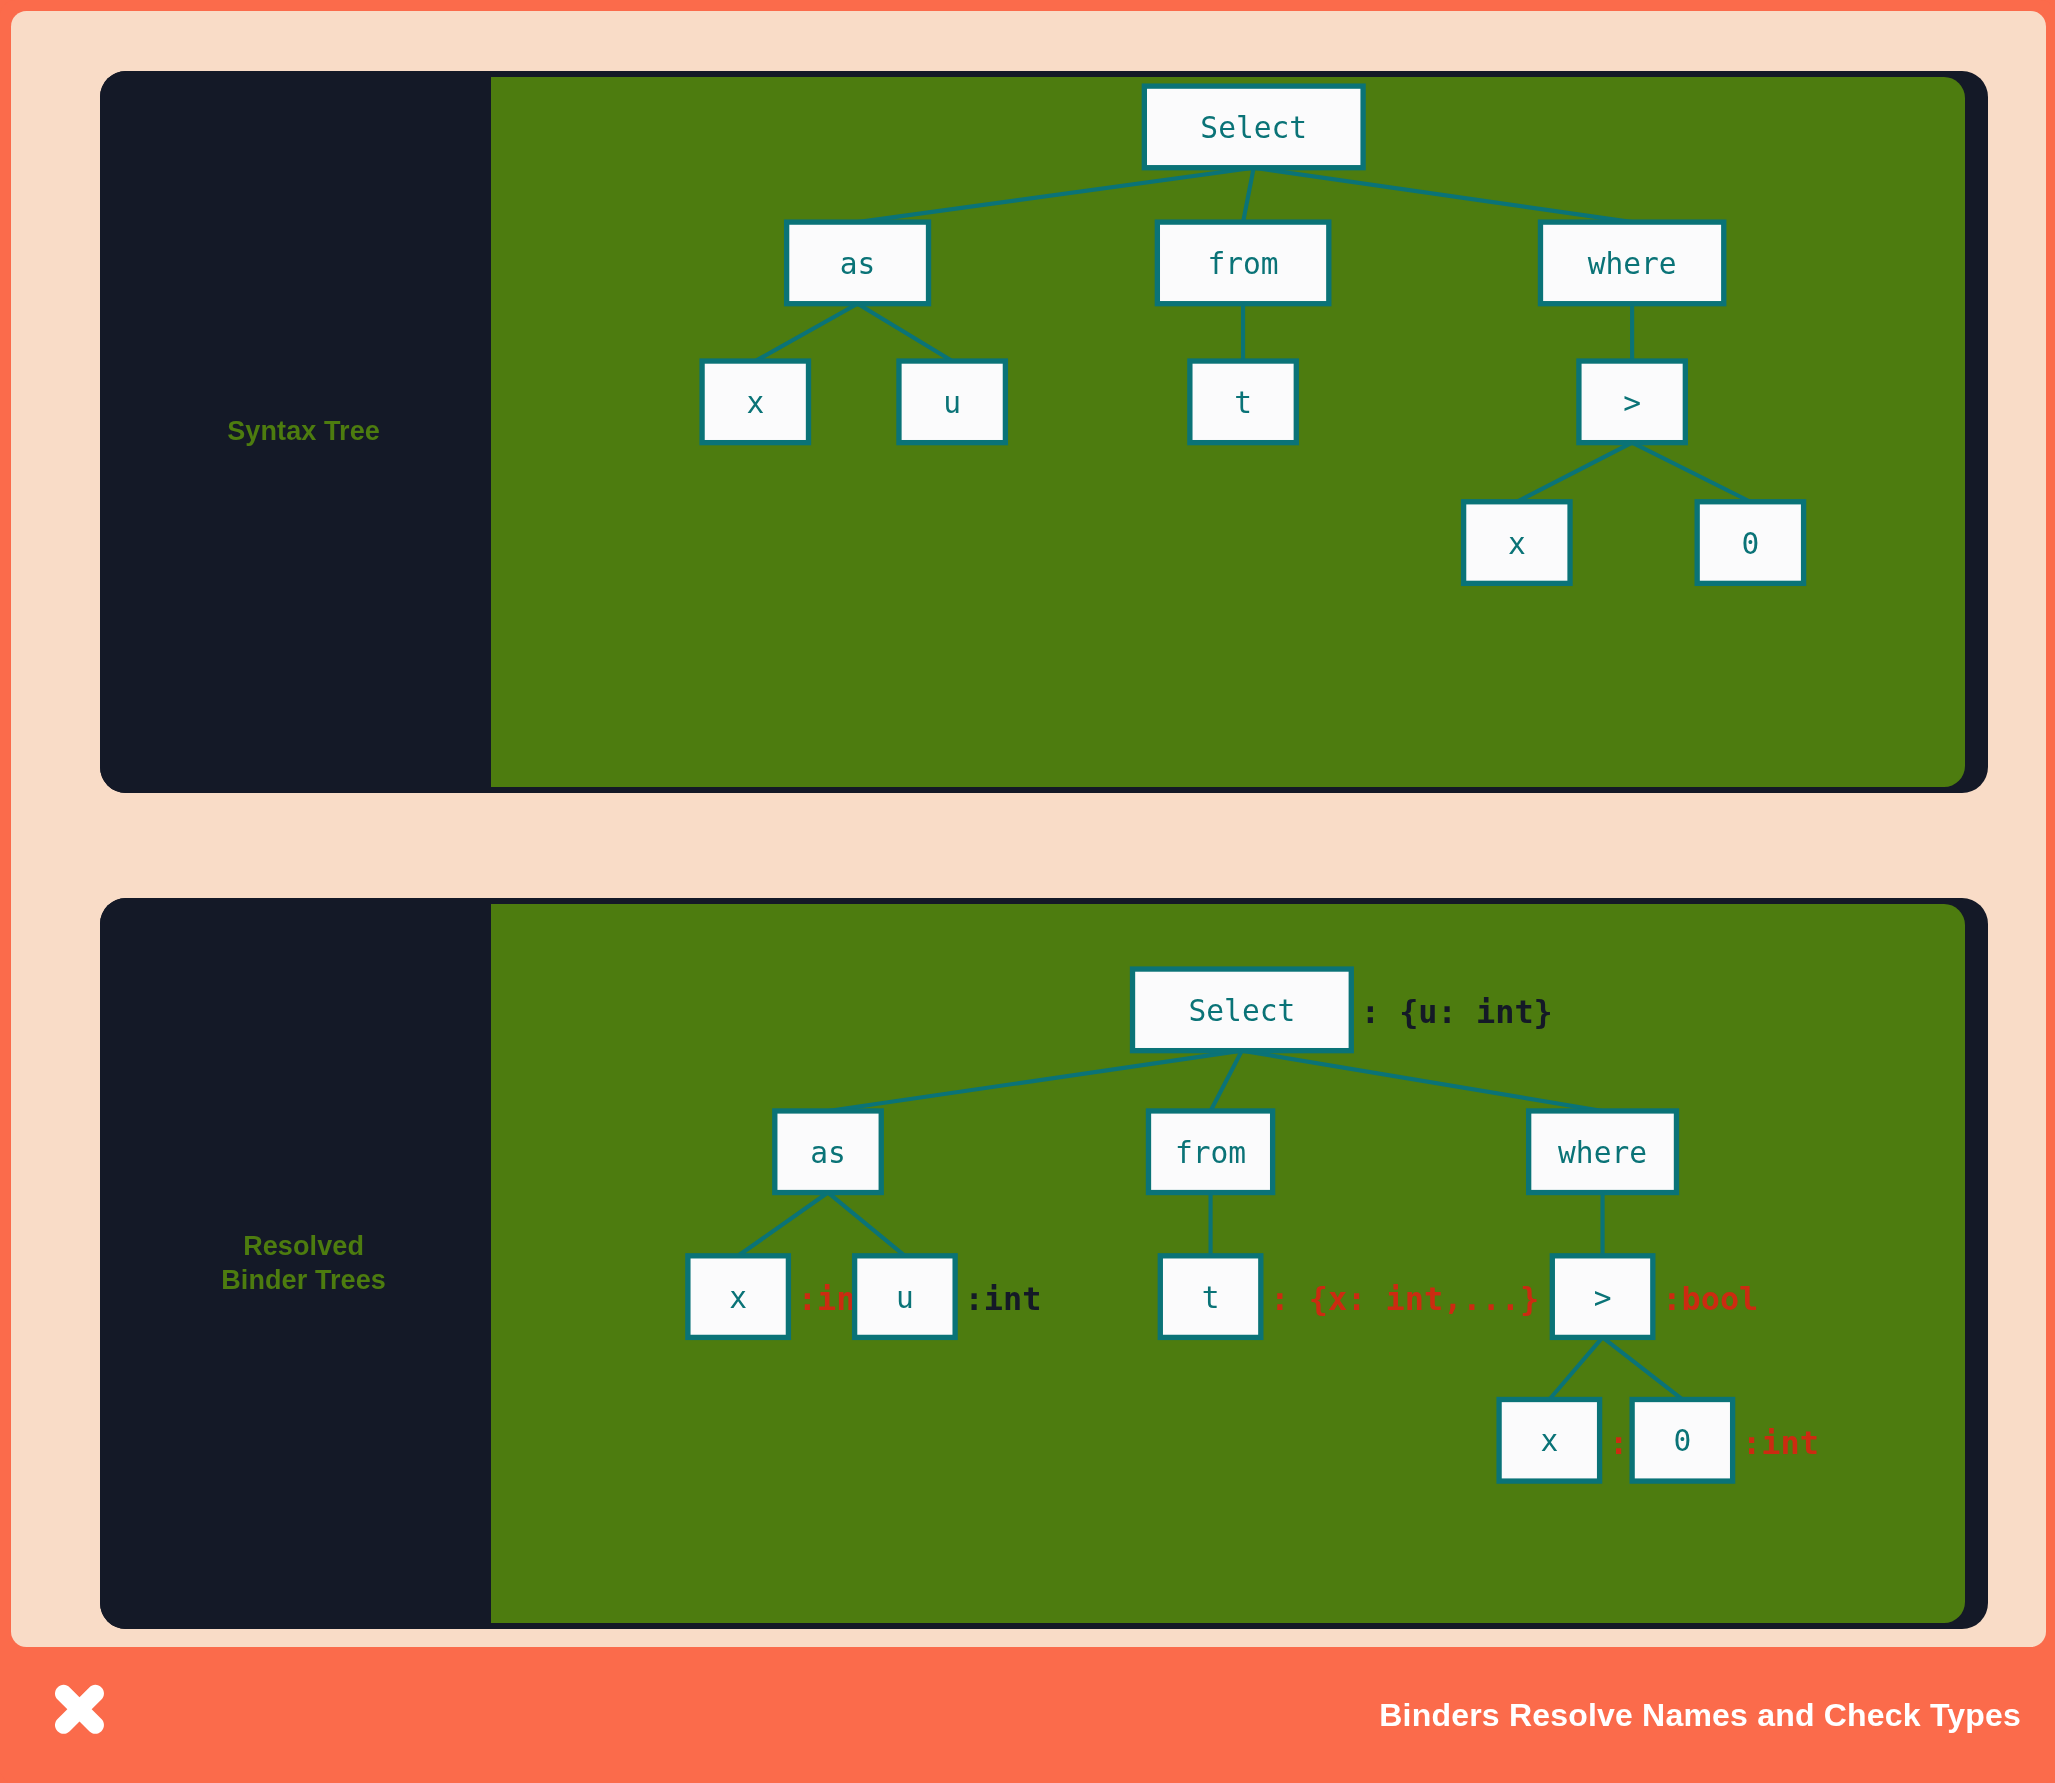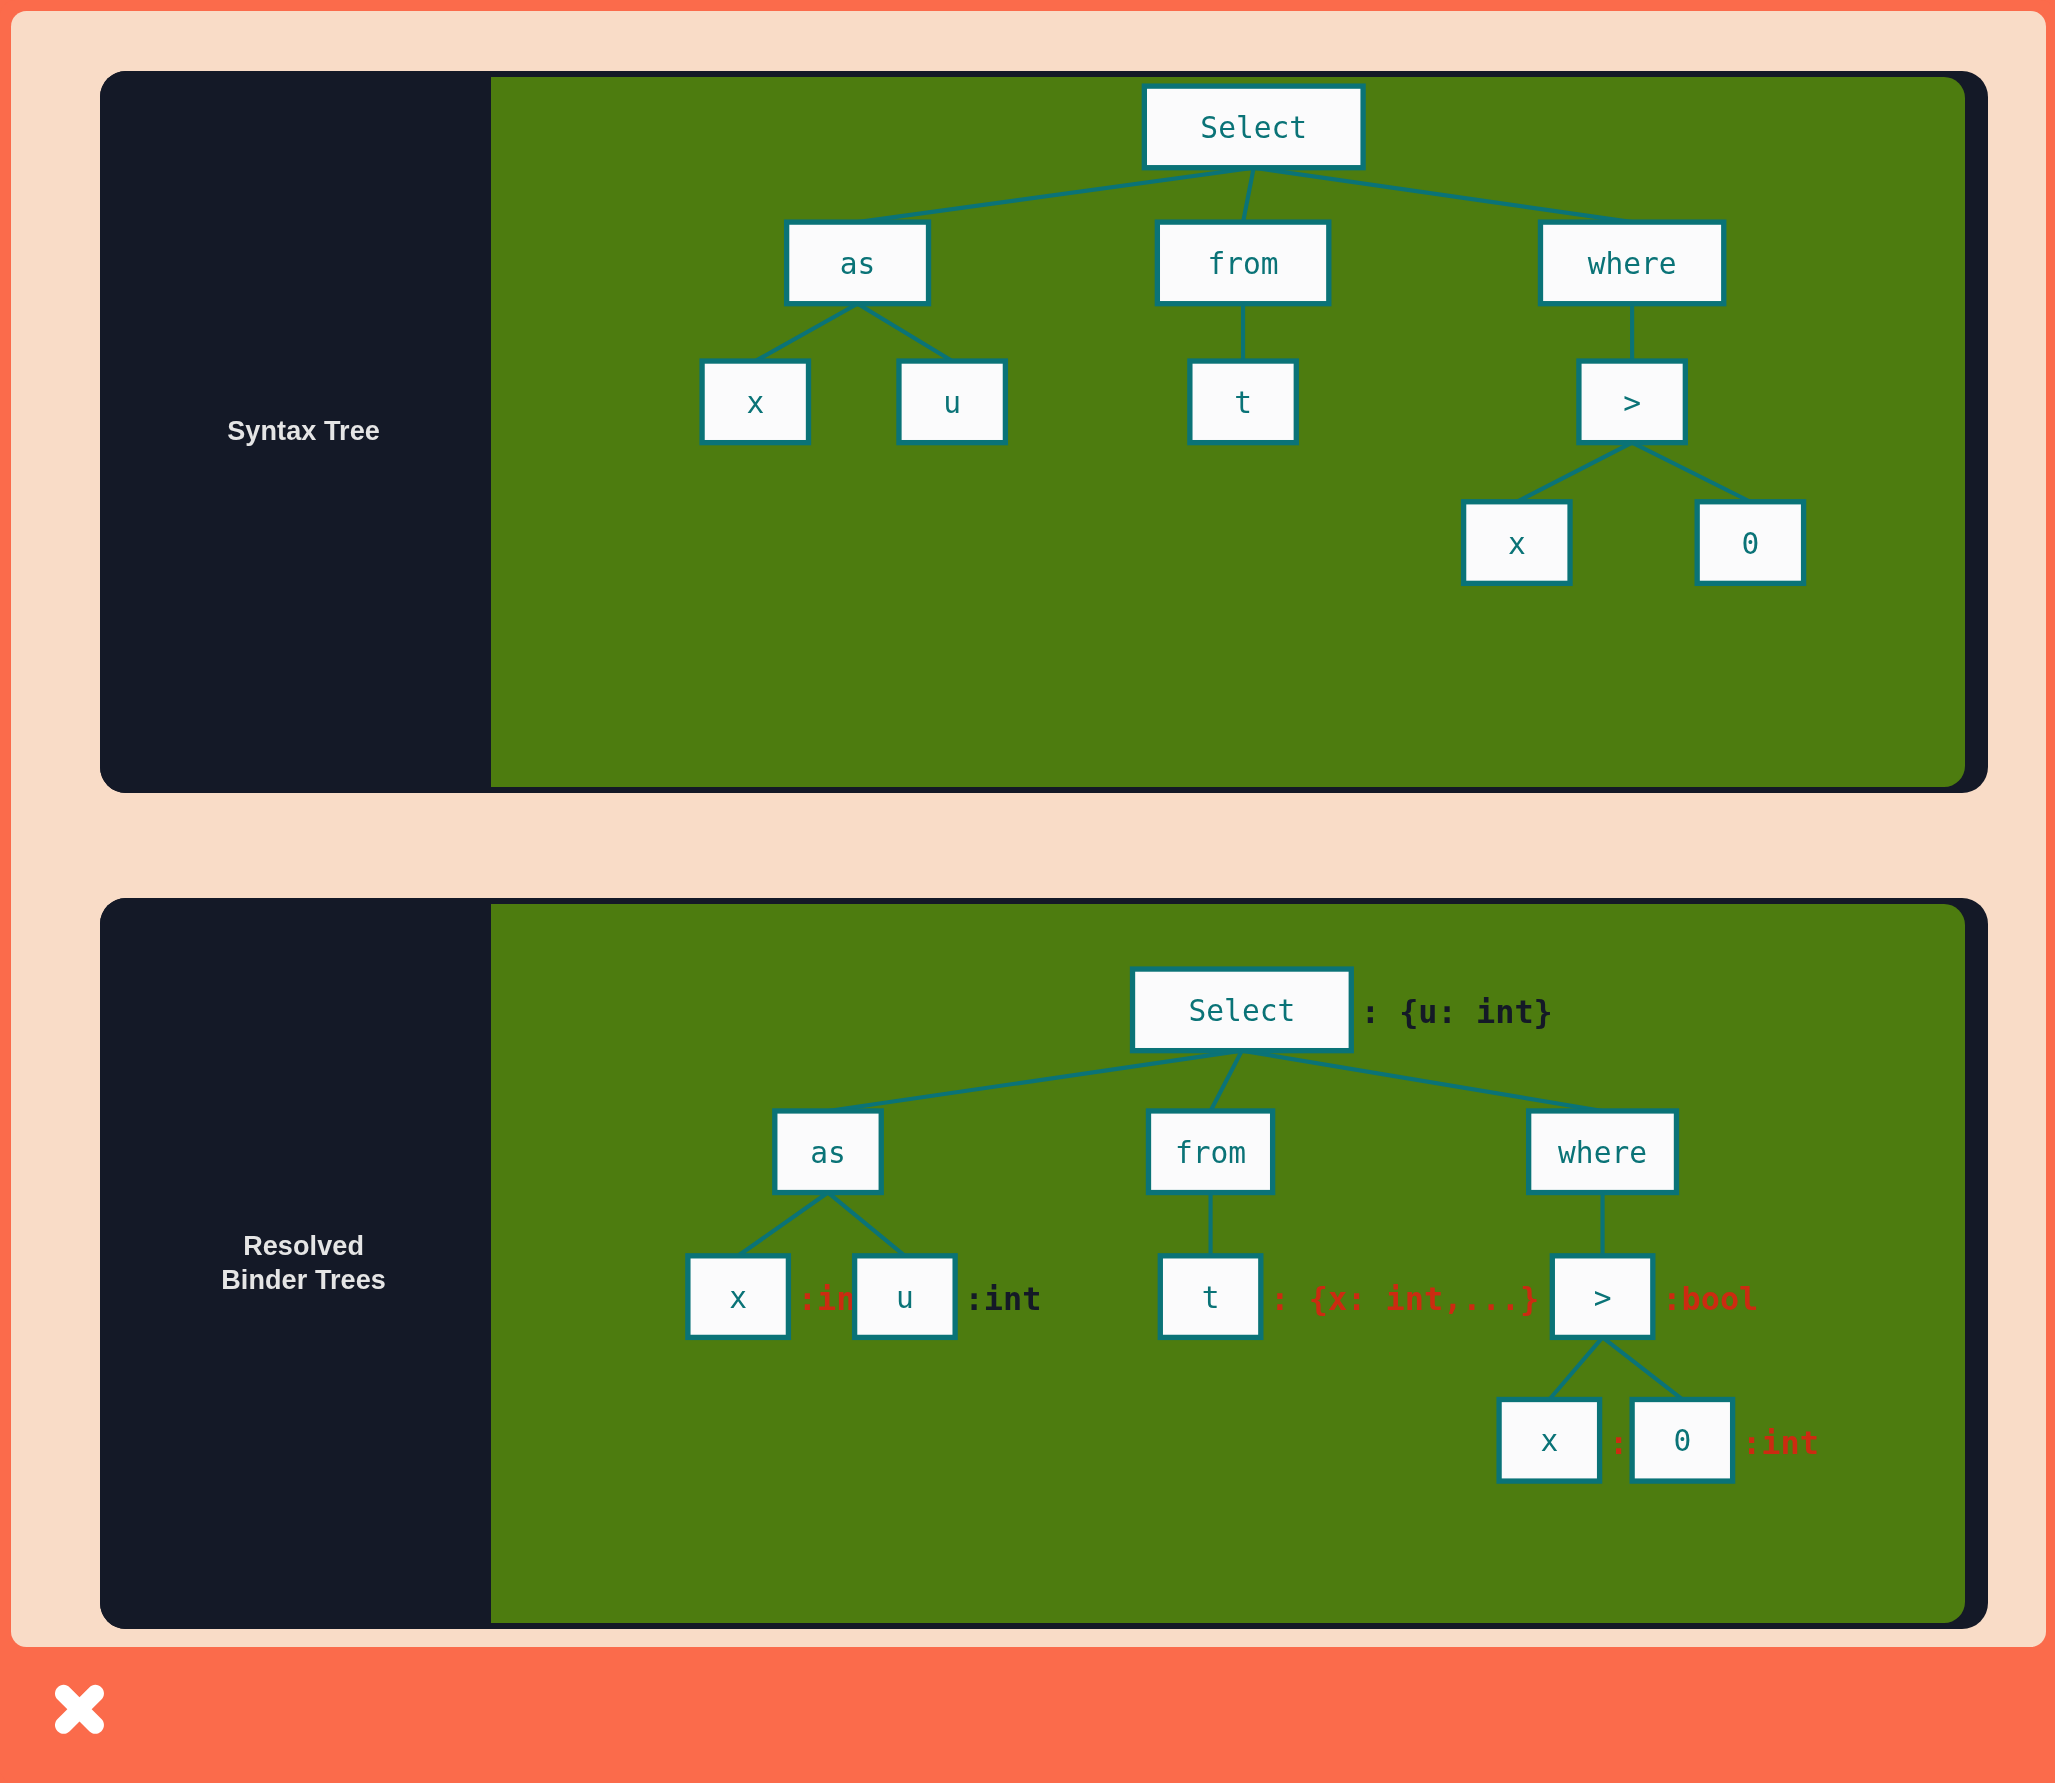--- a/index.html
+++ b/index.html
@@ -33,21 +33,21 @@
     overflow:hidden;
   }
   .panel .sidebar {
     position:absolute; left:0; top:0;
     width:408px; height:100%;
     background:#141927;
     display:flex; align-items:center; justify-content:center;
     text-align:center;
   }
   .panel .sidebar .side-label {
-    color:#e5e5e5;
+    color:#4d7c0f;
     font-size:27px;
     font-weight:700;
     line-height:1.28;
     letter-spacing:0.1px;
     white-space:pre-line;
   }
   .panel .canvasArea {
     position:absolute;
     left:391px; top:6px;
     width:calc(100% - 414px); height:calc(100% - 12px);
@@ -257,15 +257,16 @@
 
   <div id="footer">
     <svg class="logo" viewBox="0 0 100 100">
       <path fill="#FFFFFF" d="M21.5 13.5c4.4-4.4 11.4-4.4 15.8 0L50 26.2l12.7-12.7c4.4-4.4 11.4-4.4 15.8 0
          c4.4 4.4 4.4 11.4 0 15.8L65.8 42l12.7 12.7c4.4 4.4 4.4 11.4 0 15.8c-4.4 4.4-11.4 4.4-15.8 0
          L50 57.8L37.3 70.5c-4.4 4.4-11.4 4.4-15.8 0c-4.4-4.4-4.4-11.4 0-15.8L34.2 42L21.5 29.3
          C17.1 24.9 17.1 17.9 21.5 13.5z
          M50 36.5l5.5 5.5L50 47.5L44.5 42L50 36.5z"></path>
     </svg>
     <div class="spacer"></div>
+    <div class="footer-text">Binders Resolve Names and Check Types</div>
   </div>
 </div>
 
 
 </body></html>

